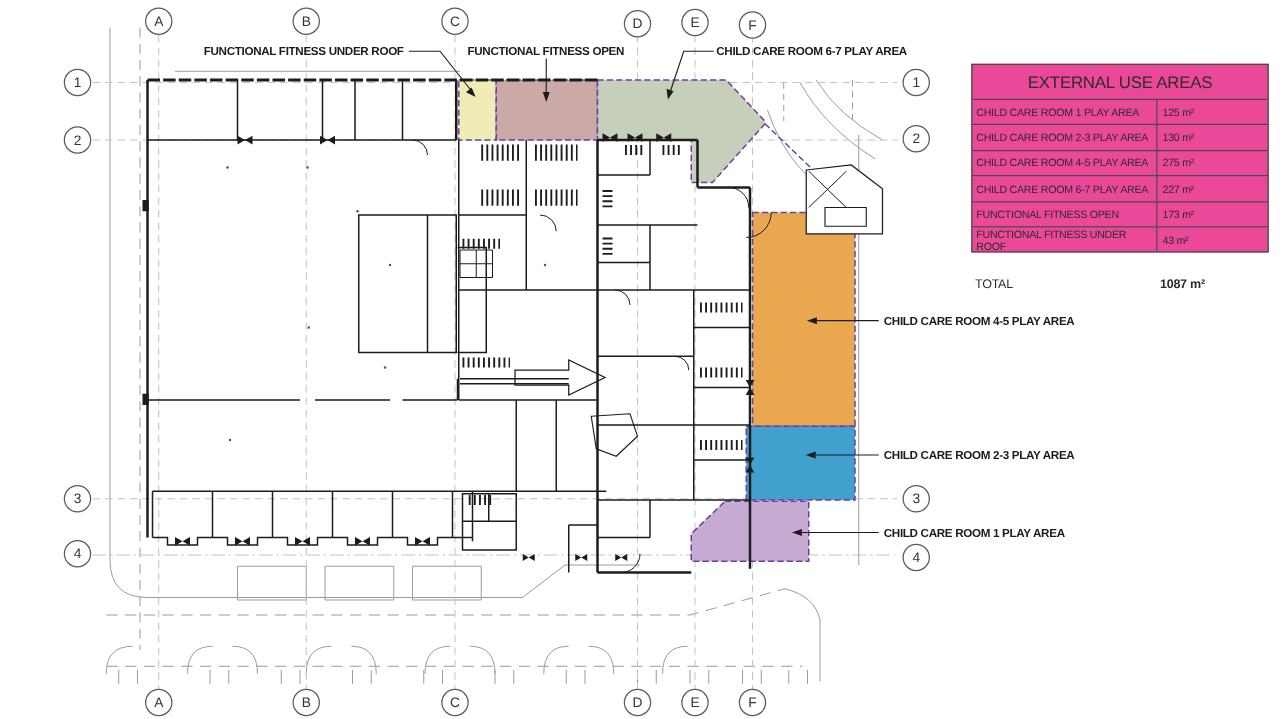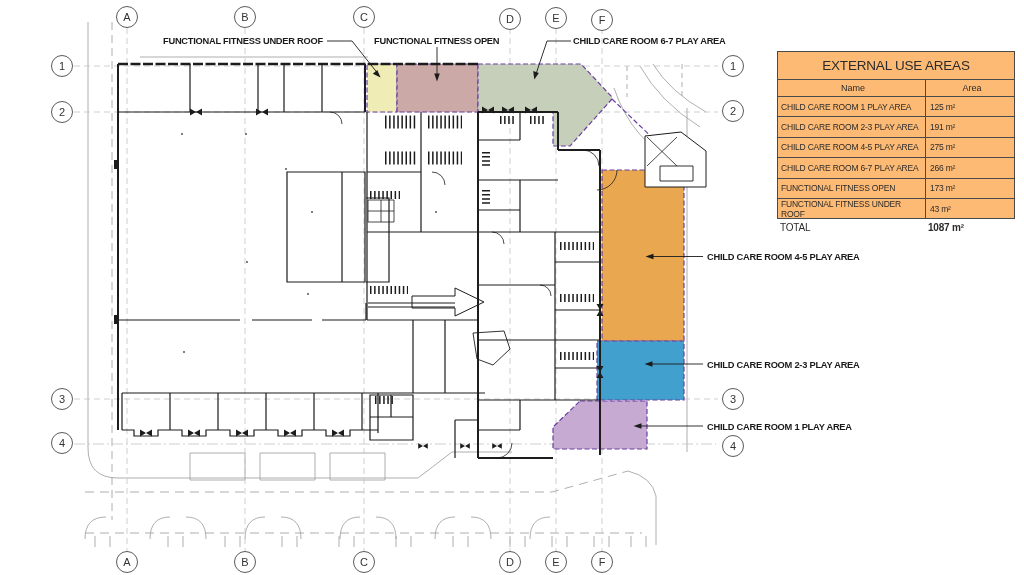--- a/index.html
+++ b/index.html
@@ -4,21 +4,21 @@
 <style>
   html,body{margin:0;padding:0;background:#ffffff;}
   .sheet{position:relative;width:1024px;height:575px;background:#ffffff;overflow:hidden;
          font-family:"Liberation Sans",sans-serif;}
   .sheet svg{position:absolute;left:0;top:0;}
   svg text{font-family:"Liberation Sans",sans-serif;}
   .anno{font-size:9.3px;font-weight:bold;letter-spacing:-0.25px;fill:#1a1a1a;}
   .bubtxt{font-size:11px;fill:#333;}
   
   .areas-table{position:absolute;left:777px;top:51px;width:236px;border:1.3px solid #4a4a4a;
-               color:#2b2b2b;background:#fdba74;}
+               color:#2b2b2b;background:#ec4899;}
   .tbl-title{height:27px;display:flex;align-items:center;justify-content:center;
              font-size:13.5px;letter-spacing:-0.2px;border-bottom:1.3px solid #4a4a4a;}
   .tbl-row{display:flex;border-bottom:1px solid #4a4a4a;}
   .tbl-row:last-child{border-bottom:none;}
   .tbl-header{height:16px;font-size:9px;}
   .tbl-header .c1,.tbl-header .c2{display:flex;align-items:center;justify-content:center;}
   .tbl-data{height:19.4px;font-size:8.5px;letter-spacing:-0.2px;}
   .c1{width:147px;display:flex;align-items:center;padding-left:3px;box-sizing:border-box;}
   .c2{flex:1;display:flex;align-items:center;padding-left:4px;box-sizing:border-box;
       border-left:1px solid #4a4a4a;}
@@ -242,39 +242,35 @@
         </g>
     <g>
           <circle cx="733" cy="446" r="10.5"></circle>
           <text class="bubtxt" x="733" y="446" dy="3.8" text-anchor="middle" stroke="none">4</text>
         </g>
   </g>
 </svg>
 
   <div class="areas-table">
     <div class="tbl-title">EXTERNAL USE AREAS</div>
-    <div class="tbl-row tbl-header">
-      <div class="c1">Name</div>
-      <div class="c2">Area</div>
-    </div>
     <div class="tbl-row tbl-data">
       <div class="c1">CHILD CARE ROOM 1 PLAY AREA</div>
       <div class="c2">125 m²</div>
     </div>
     <div class="tbl-row tbl-data">
       <div class="c1">CHILD CARE ROOM 2-3 PLAY AREA</div>
-      <div class="c2">191 m²</div>
+      <div class="c2">130 m²</div>
     </div>
     <div class="tbl-row tbl-data">
       <div class="c1">CHILD CARE ROOM 4-5 PLAY AREA</div>
       <div class="c2">275 m²</div>
     </div>
     <div class="tbl-row tbl-data">
       <div class="c1">CHILD CARE ROOM 6-7 PLAY AREA</div>
-      <div class="c2">266 m²</div>
+      <div class="c2">227 m²</div>
     </div>
     <div class="tbl-row tbl-data">
       <div class="c1">FUNCTIONAL FITNESS OPEN</div>
       <div class="c2">173 m²</div>
     </div>
     <div class="tbl-row tbl-data">
       <div class="c1">FUNCTIONAL FITNESS UNDER ROOF</div>
       <div class="c2">43 m²</div>
     </div>
   </div>

